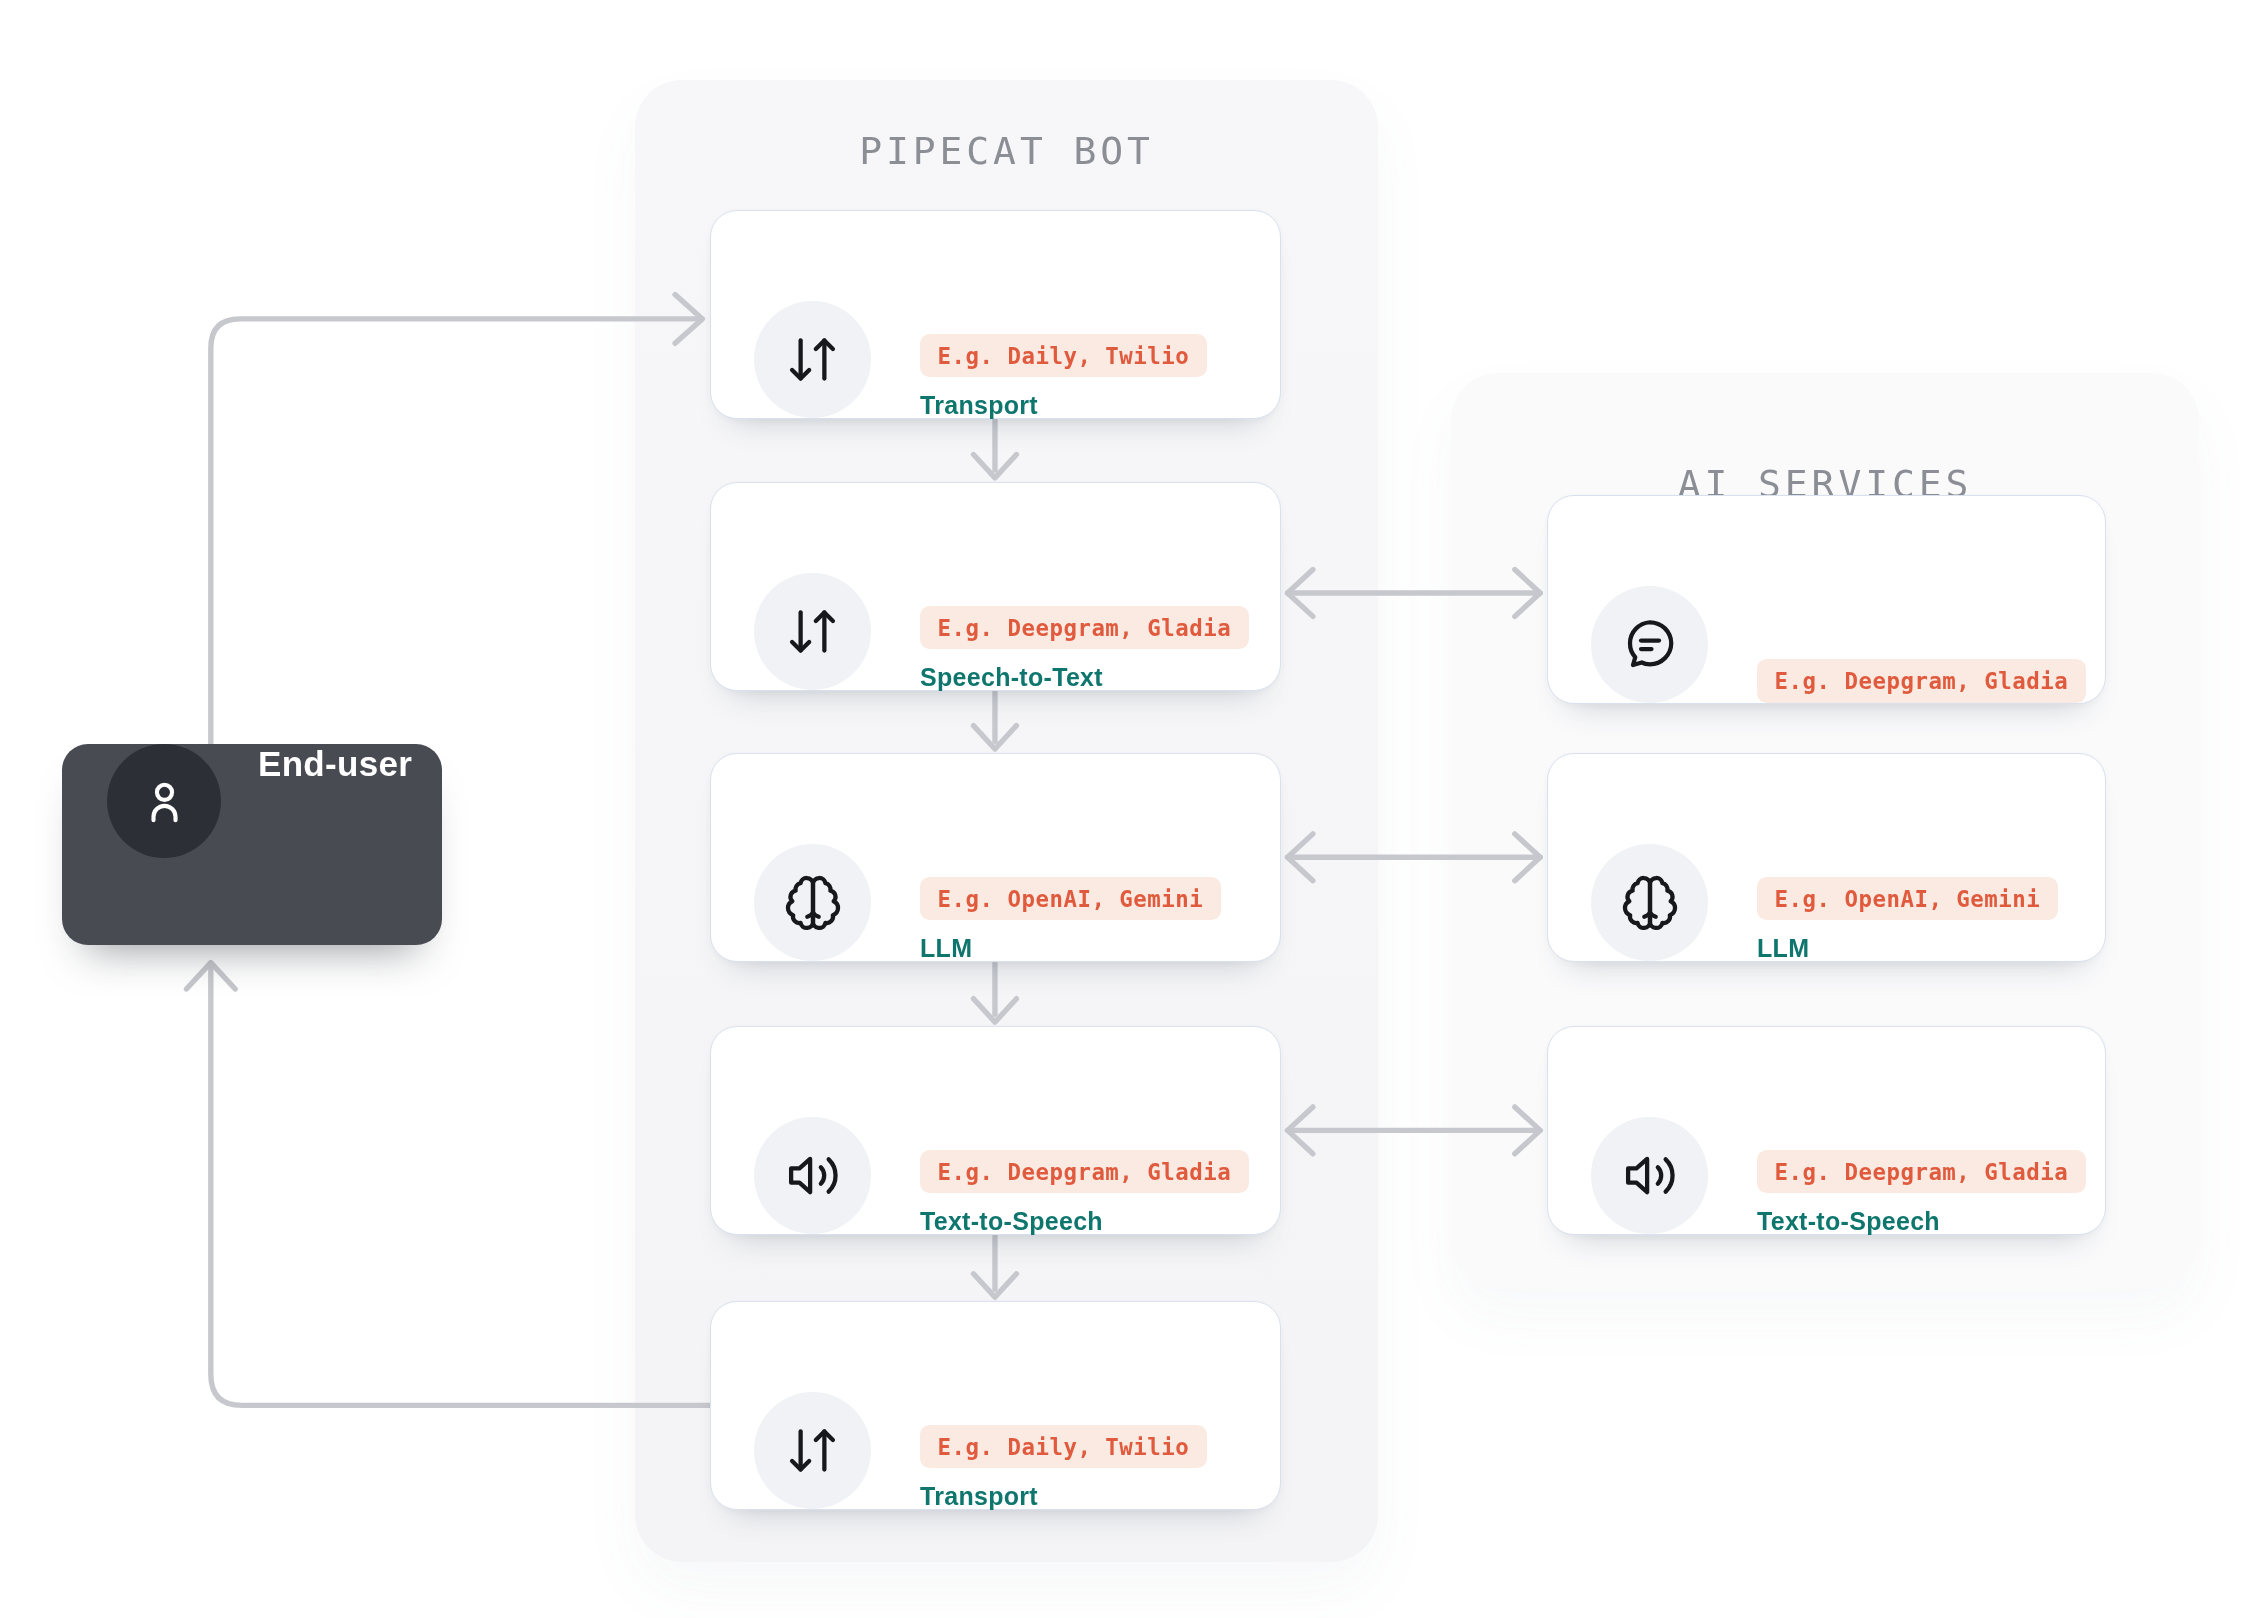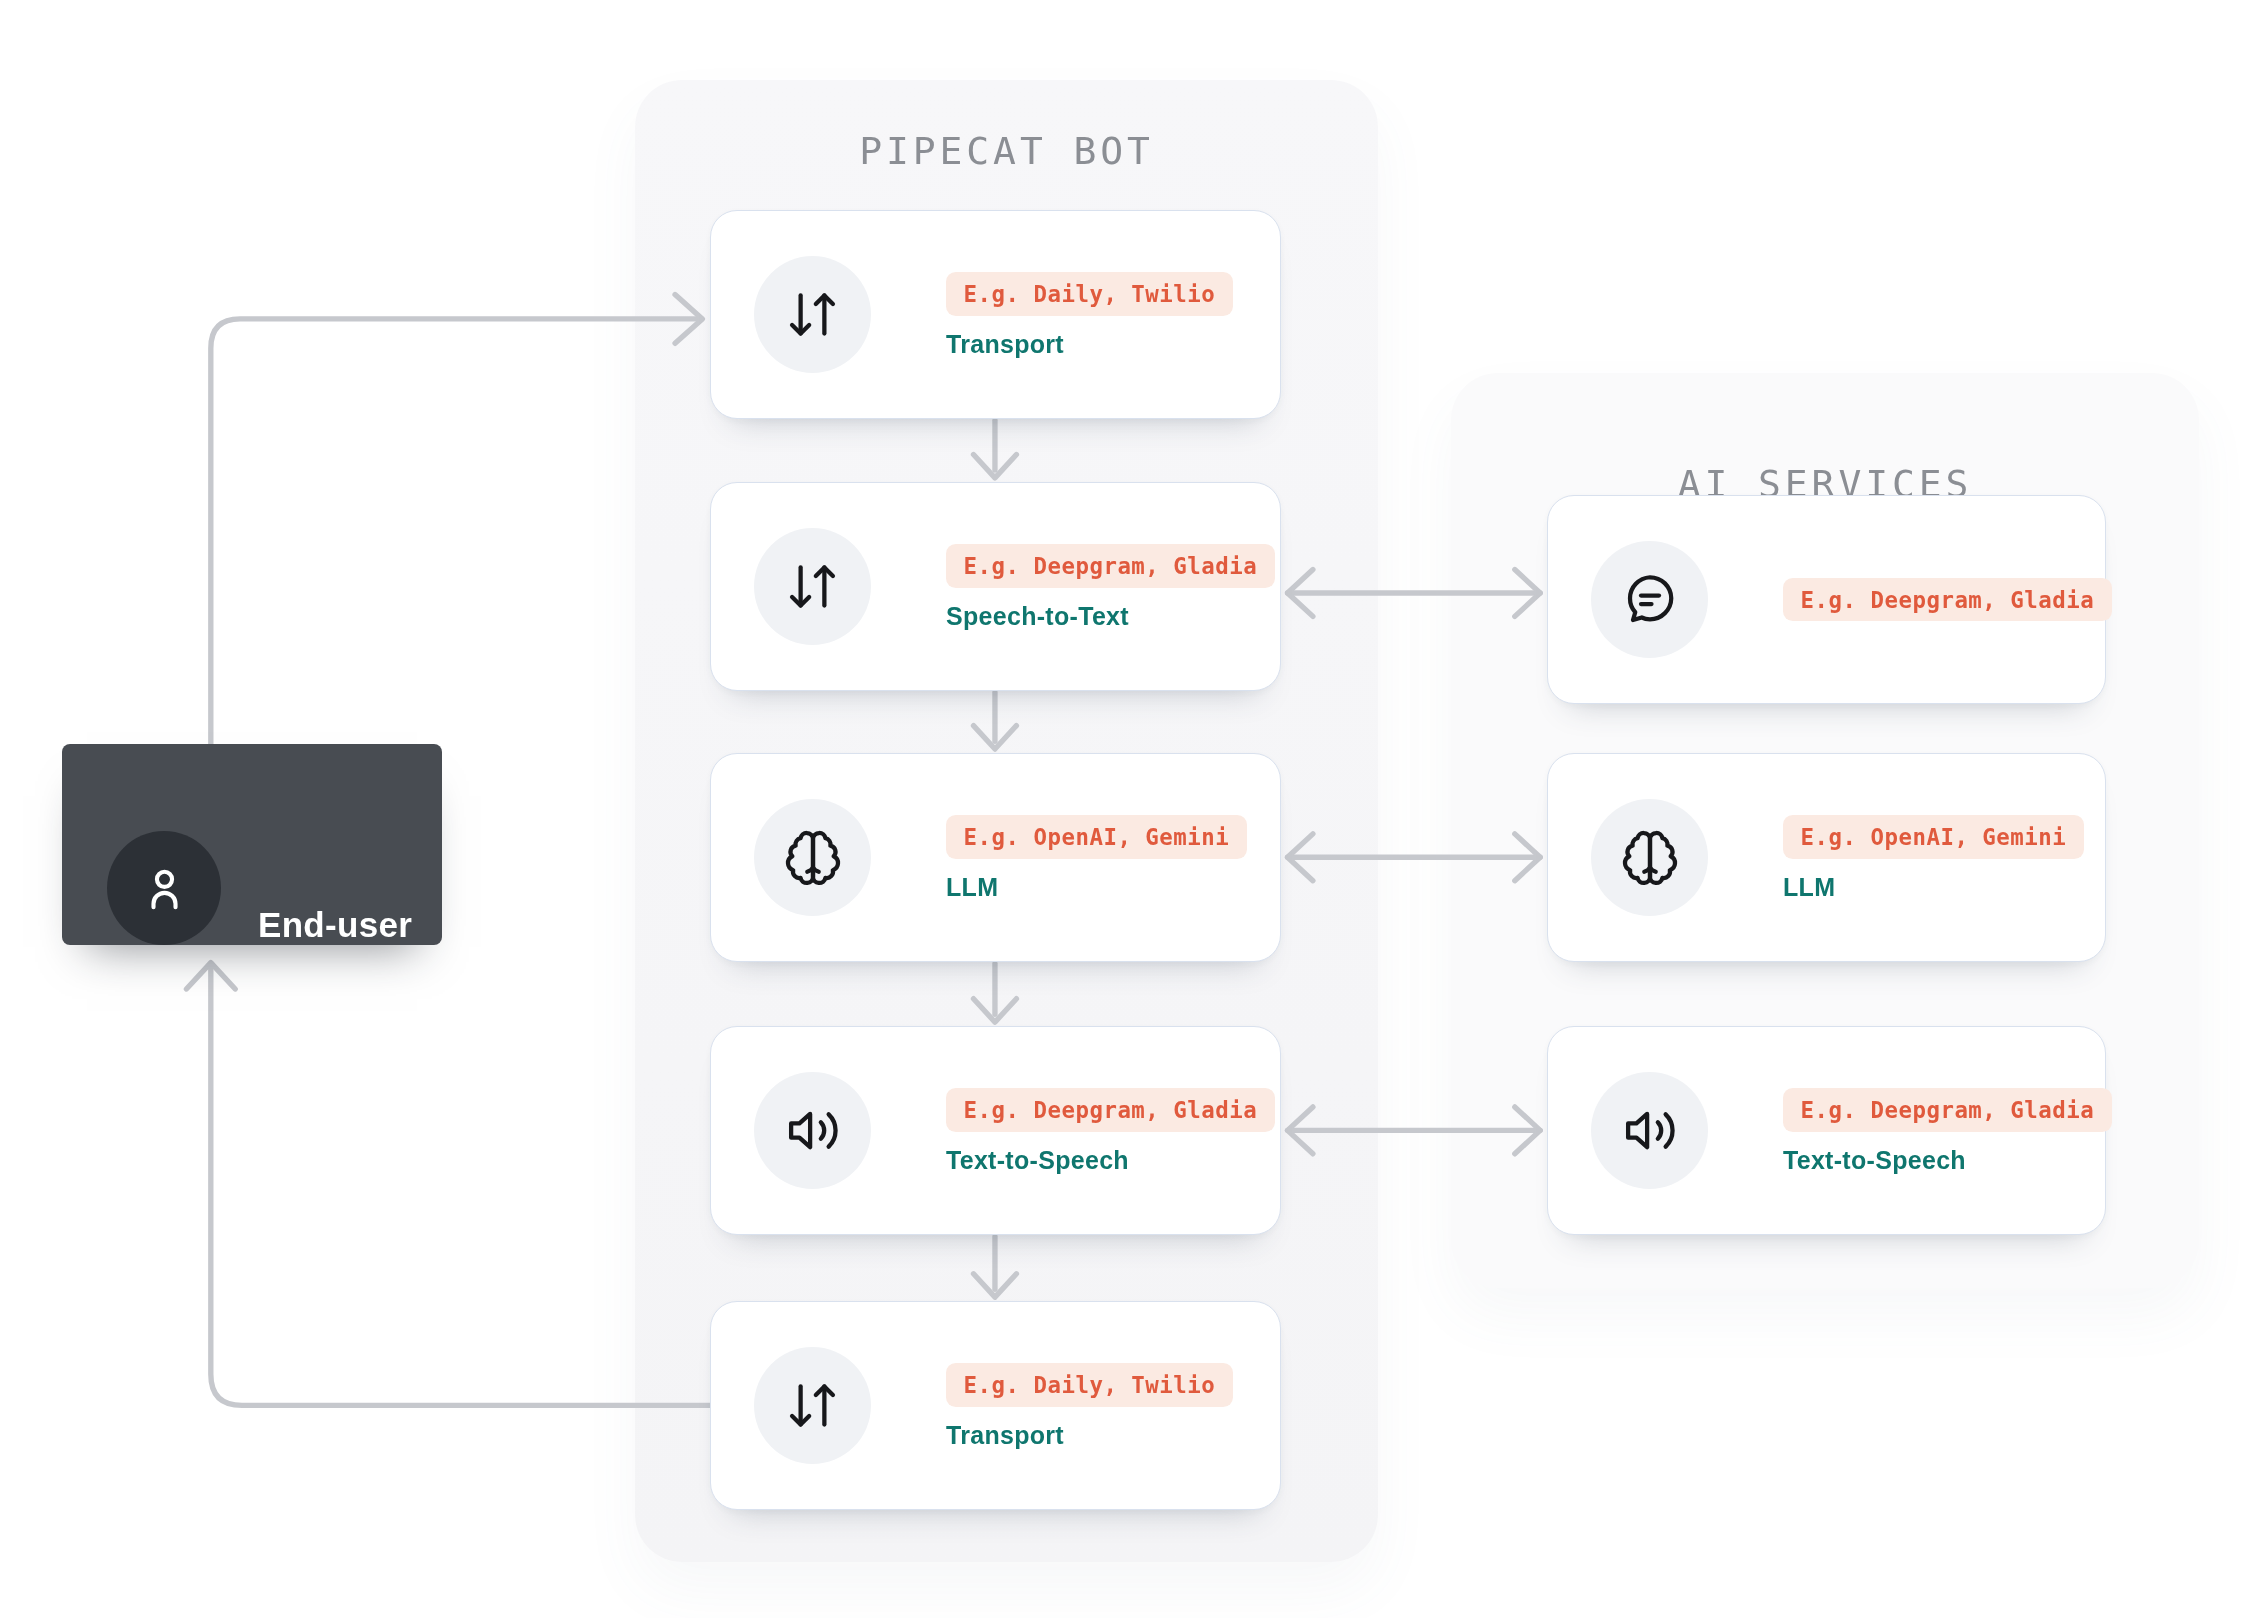--- a/index.html
+++ b/index.html
@@ -24,43 +24,43 @@
     font-family:"DejaVu Sans Mono", monospace;
     font-size:38px;letter-spacing:3.9px;color:#8b8e94;white-space:nowrap;
   }
   #pipecat-panel .panel-title{top:49px;}
   #ai-panel .panel-title{top:45px;margin-top:44px;}
 
   .card{
     position:absolute;width:571px;height:209px;box-sizing:border-box;
     background:#ffffff;border:1.5px solid #d9e1ee;border-radius:27px;
     box-shadow:0 21.5px 33px -23.4px rgba(51,65,85,.28), 0 2px 5.9px rgba(51,65,85,.04);
-    display:flex;align-items:center;gap:75px;padding-left:43px;
+    display:flex;align-items:flex-end;gap:49px;padding-left:43px;
     z-index:3;
   }
   .ai-card{width:559px;}
   .icon-circle{
     flex:none;width:117px;height:117px;border-radius:50%;
     background:#f0f2f5;display:flex;align-items:center;justify-content:center;
     color:#17181b;
   }
   .card-text{display:flex;flex-direction:column;align-items:flex-start;gap:15.6px;}
   .badge{
     font-family:"DejaVu Sans Mono", monospace;font-weight:700;
     font-size:22.4px;letter-spacing:0.5px;color:#e05a3d;background:#fbeae2;
     padding:8.8px 17.6px;border-radius:9.8px;white-space:nowrap;
   }
   .card-title{
     font-size:25px;font-weight:700;color:#0f766e;letter-spacing:0.3px;line-height:1;
   }
 
   #end-user{
     position:absolute;left:62px;top:744px;width:380px;height:201px;box-sizing:border-box;
-    background:#484c52;border-radius:8px;
-    display:flex;align-items:flex-end;gap:37px;padding-left:45px;
+    background:#484c52;border-radius:26px;
+    display:flex;align-items:flex-start;gap:37px;padding-left:45px;
     box-shadow:0 27px 43px -25px rgba(30,35,45,.5);
     z-index:3;
   }
   .eu-circle{
     flex:none;width:114px;height:114px;border-radius:50%;background:#2c3036;
     display:flex;align-items:center;justify-content:center;color:#ffffff;
   }
   .eu-label{color:#ffffff;font-size:35px;font-weight:600;letter-spacing:0.3px;}
 
   #connectors{position:absolute;left:0;top:0;z-index:1;}

